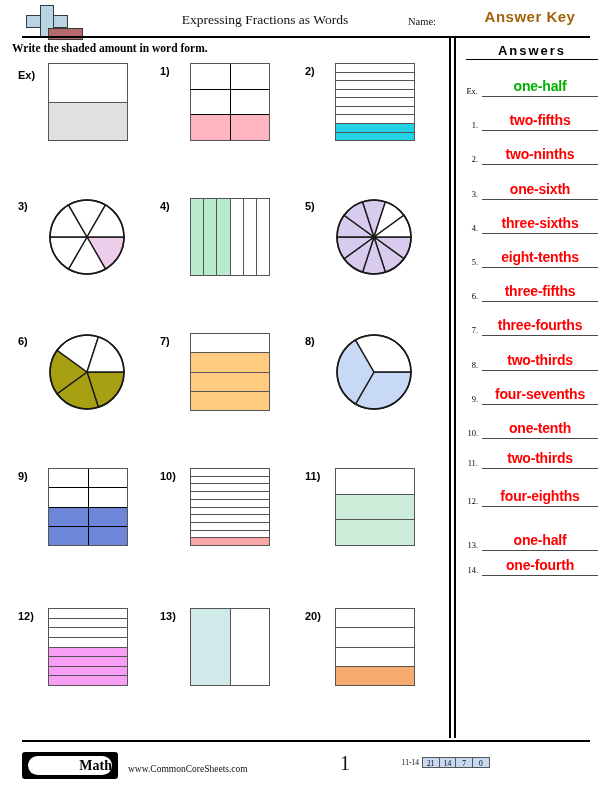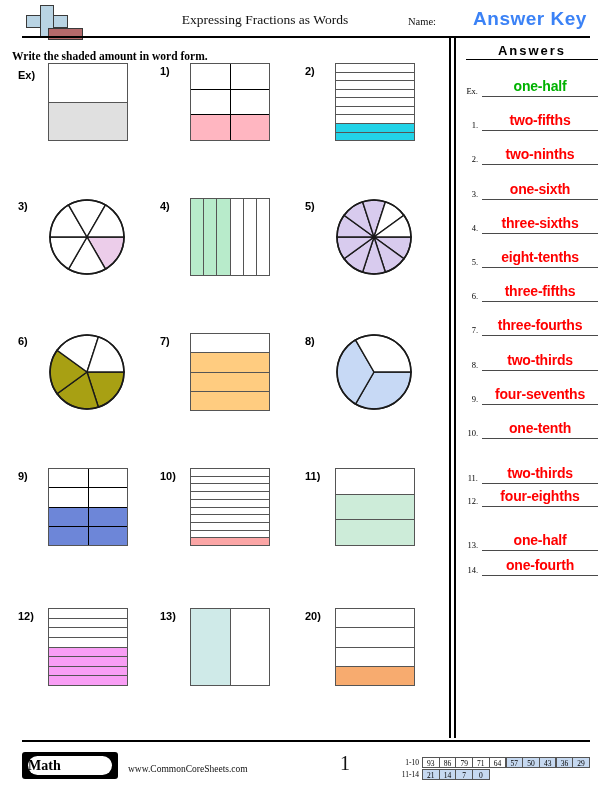--- a/index.html
+++ b/index.html
@@ -19,26 +19,26 @@
                   background:#b9d4e4; border:1.5px solid #3a3a3a; }
   #logo .plus-h { position:absolute; left:4px; top:11px; width:42px; height:13px;
                   background:#b9d4e4; border:1.5px solid #3a3a3a; }
   #logo .book   { position:absolute; left:26px; top:24px; width:35px; height:12px;
                   background:#b4696b; border:1.5px solid #3a3a3a; }
 
   #sheet-title { position:absolute; left:150px; top:12px; width:230px;
                  text-align:center; font-size:13.5px; color:#111; }
   #name-label { position:absolute; left:408px; top:16px; font-size:10.5px; color:#111; }
   #answer-key-title { position:absolute; left:455px; top:8px; width:150px;
-                 text-align:center; font-size:19px; font-weight:bold; color:#3b82f6;
+                 text-align:center; font-size:15px; font-weight:bold; color:#a16207;
                  font-family:"Liberation Sans", sans-serif; letter-spacing:.5px; }
   #header-rule { position:absolute; left:22px; top:36px; width:568px; height:2px; background:#000; }
 
   #instructions { position:absolute; left:12px; top:42px; font-size:11.5px;
-                  font-weight:bold; color:#000;margin-top:8px; }
+                  font-weight:bold; color:#000; }
 
   
   #divider-a { position:absolute; left:449px; top:38px; width:1.5px; height:700px; background:#000; }
   #divider-b { position:absolute; left:454px; top:38px; width:1.5px; height:700px; background:#000; }
 
   
   #answers-head { position:absolute; left:458px; top:43px; width:148px;
                   text-align:center; font-size:13px; font-weight:bold;
                   font-family:"Liberation Sans", sans-serif;
                   letter-spacing:2px; color:#000;
@@ -67,21 +67,21 @@
   .gridcell { flex:1 1 auto; border-right:1px solid #000; }
   .gridcell:last-child { border-right:none; }
 
   
   #footer-rule { position:absolute; left:22px; top:740px; width:568px; height:1.5px; background:#000; }
   #math-badge { position:absolute; left:22px; top:752px; width:96px; height:27px;
                 background:#000; border-radius:3px; }
   #math-badge .pill { position:absolute; left:6px; top:4px; width:84px; height:19px;
                       background:#fff; border-radius:11px; }
   #math-badge .txt { position:absolute; left:6px; top:4px; width:84px; height:19px;
-                     line-height:19px; text-align:left; font-size:14px; font-weight:bold;
+                     line-height:19px; text-align:right; font-size:14px; font-weight:bold;
                      font-family:"Liberation Serif", serif; color:#000; }
   #site-url { position:absolute; left:128px; top:764px; font-size:9.5px; color:#111; }
   #page-number { position:absolute; left:330px; top:752px; width:30px; text-align:center;
                  font-size:20px; color:#111; }
 
   #score-table { position:absolute; left:396px; top:757px; }
   .score-row { display:flex; align-items:center; height:11px; margin-bottom:1px; }
   .score-label { width:26px; text-align:right; font-size:7.5px; color:#000;
                  padding-right:3px; font-family:"Liberation Serif", serif; }
   .score-cell { width:17.5px; height:11px; line-height:11px; text-align:center;
@@ -333,21 +333,21 @@
     <div class="ans-row" style="top: 370.8px;">
       <div class="ans-num">9.</div>
       <div class="ans-text">four-sevenths</div>
       <div class="ans-line"></div>
     </div>
     <div class="ans-row" style="top: 405px;">
       <div class="ans-num">10.</div>
       <div class="ans-text">one-tenth</div>
       <div class="ans-line"></div>
     </div>
-    <div class="ans-row" style="top: 450px;">
+    <div class="ans-row" style="top: 435px;">
       <div class="ans-num">11.</div>
       <div class="ans-text">two-thirds</div>
       <div class="ans-line"></div>
     </div>
     <div class="ans-row" style="top: 473.4px;">
       <div class="ans-num">12.</div>
       <div class="ans-text">four-eighths</div>
       <div class="ans-line"></div>
     </div>
     <div class="ans-row" style="top: 517px;">
@@ -364,32 +364,19 @@
 
 <div id="footer-rule"></div>
 <div id="math-badge">
   <div class="pill"></div>
   <div class="txt">Math</div>
 </div>
 <div id="site-url">www.CommonCoreSheets.com</div>
 <div id="page-number">1</div>
 <div id="score-table">
     <div class="score-row">
-      <div class="score-label">1-10</div>
-      <div class="score-cell">93</div>
-      <div class="score-cell">86</div>
-      <div class="score-cell">79</div>
-      <div class="score-cell">71</div>
-      <div class="score-cell">64</div>
-      <div class="score-cell hl">57</div>
-      <div class="score-cell hl">50</div>
-      <div class="score-cell hl">43</div>
-      <div class="score-cell hl">36</div>
-      <div class="score-cell hl">29</div>
-    </div>
-    <div class="score-row">
       <div class="score-label">11-14</div>
       <div class="score-cell hl">21</div>
       <div class="score-cell hl">14</div>
       <div class="score-cell hl">7</div>
       <div class="score-cell hl">0</div>
     </div>
   </div>
 
 </body></html>

